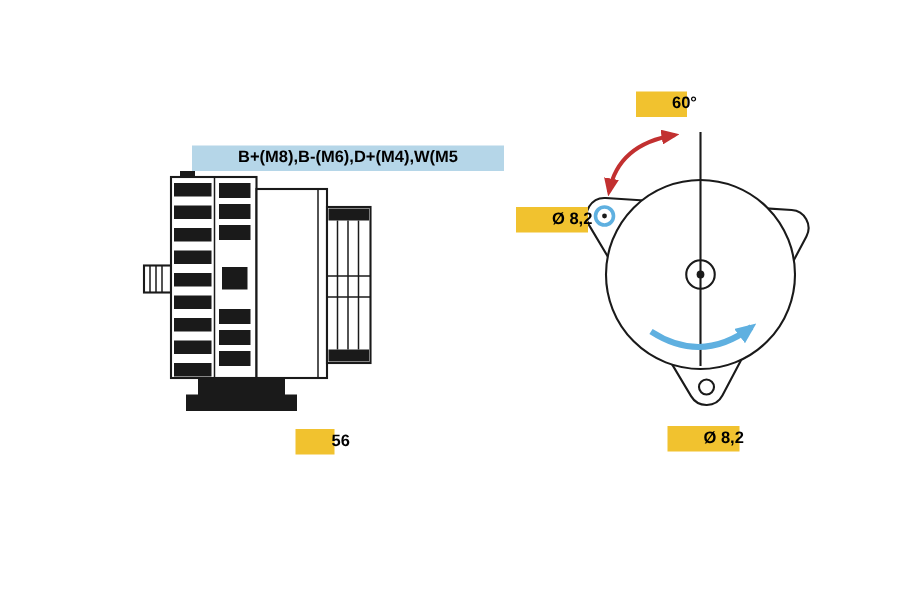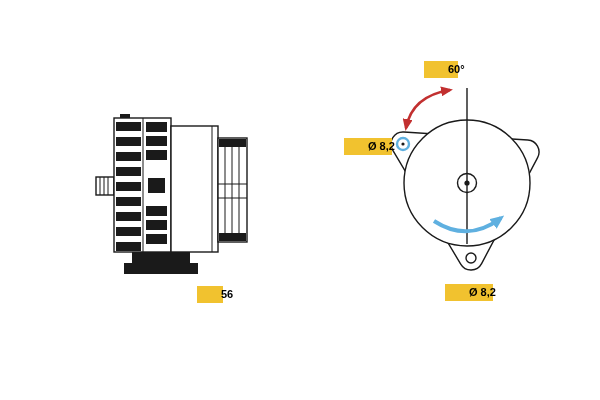--- a/index.html
+++ b/index.html
@@ -108,20 +108,21 @@
       <path class="red-arc" d="M406,128 Q412,96 450,90" marker-start="url(#arrow-red)" marker-end="url(#arrow-red)"></path>
 
       <path class="blue-arc" d="M434,221 Q468,243 501,218" marker-end="url(#arrow-blue)"></path>
 
       <circle class="blue-ring" cx="403" cy="144" r="6"></circle>
       <circle class="solid" cx="403" cy="144" r="1.6"></circle>
       <circle class="shape" cx="471" cy="258" r="5"></circle>
     </g>
   </svg>
 
+  <div class="label label-blue" style="left:128px; top:97px; width:208px;">B+(M8),B-(M6),D+(M4),W(M5</div>
 
   <div class="label label-yellow" style="left:197px; top:258px; width:26px;margin-top:28px;">56</div>
 
   <div class="label label-yellow" style="left:424px; top:61px; width:34px;">60°</div>
 
   <div class="label label-yellow" style="left:344px; top:138px; width:48px;">Ø 8,2</div>
 
   <div class="label label-yellow" style="left:445px; top:284px; width:48px;">Ø 8,2</div>
 </div>
 

